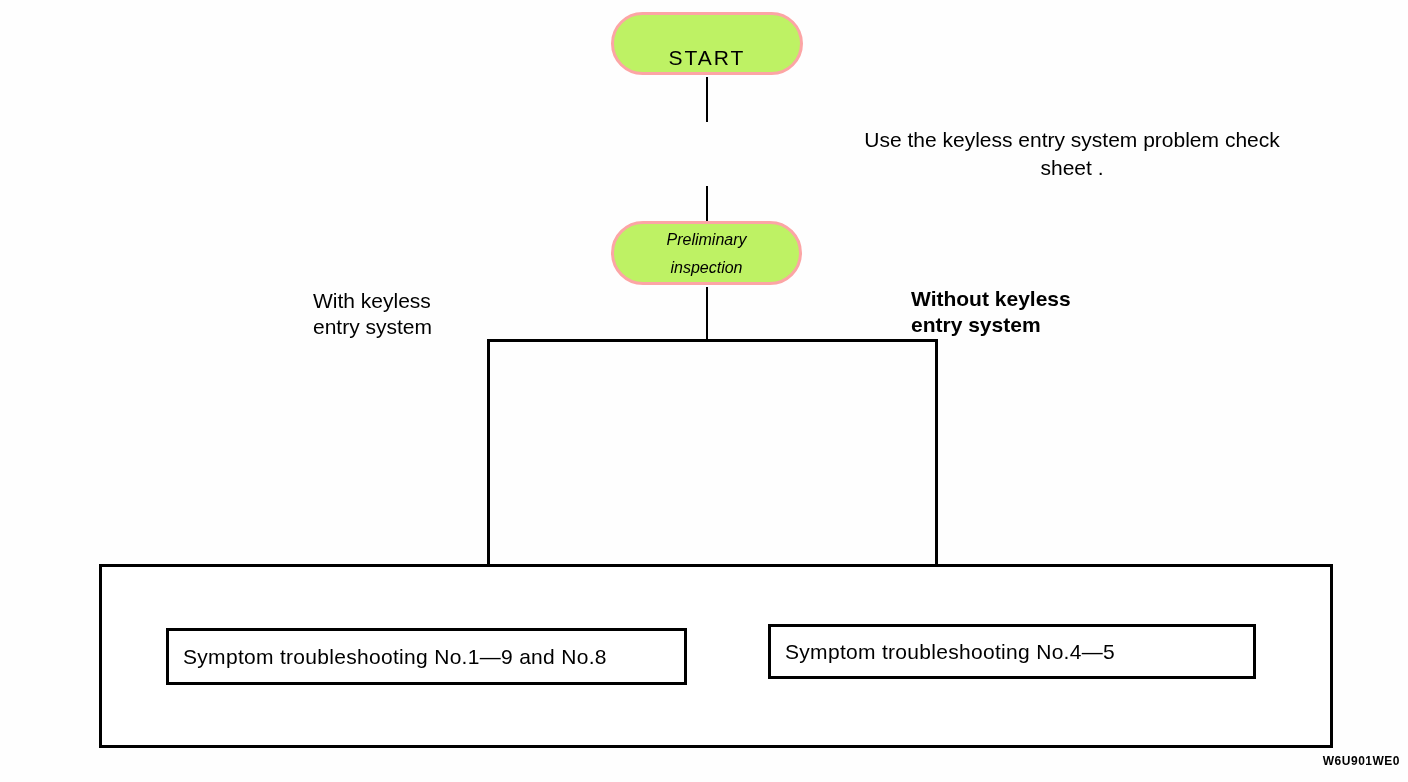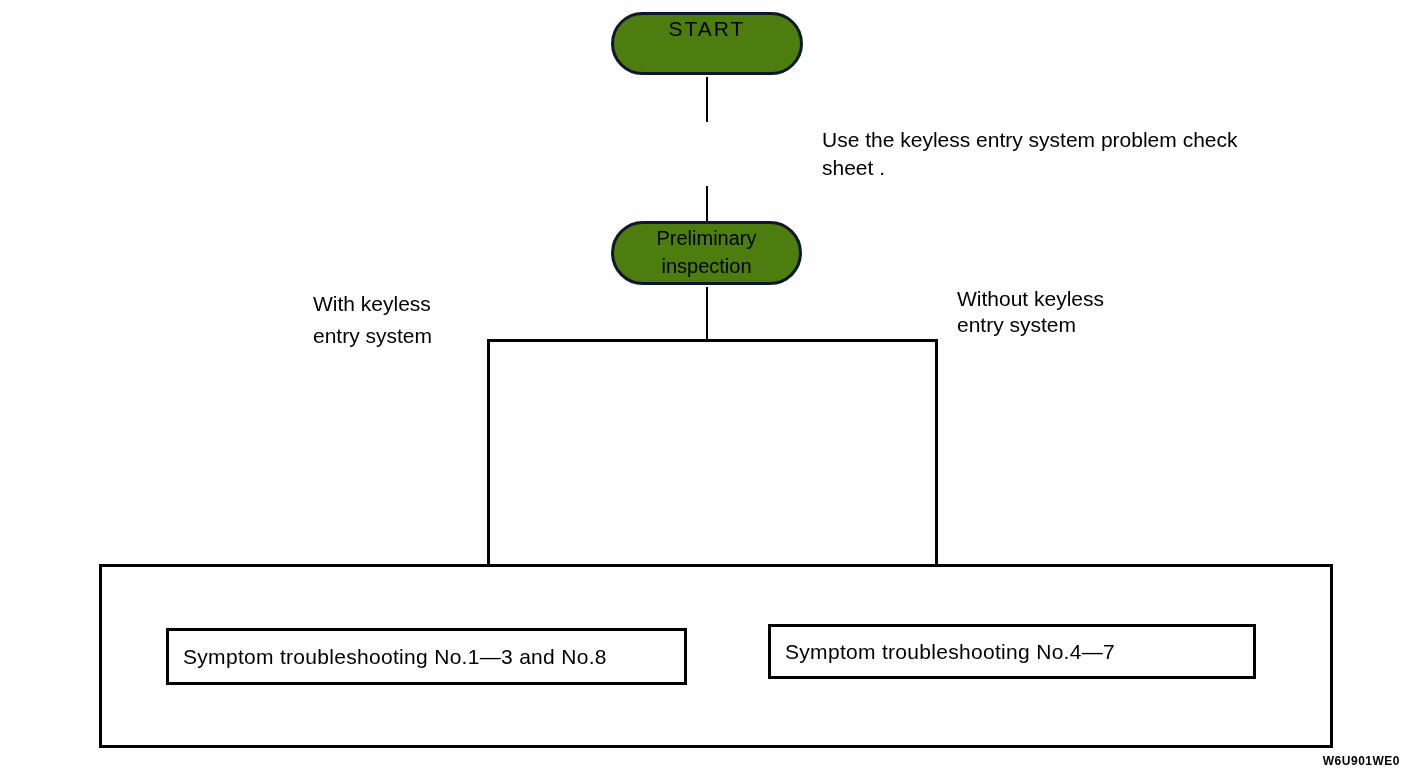--- a/index.html
+++ b/index.html
@@ -11,25 +11,25 @@
   .canvas {
     position: relative;
     width: 1408px;
     height: 782px;
     background: #fefefe;
     overflow: hidden;
   }
   
   .oval {
     position: absolute;
-    border: 3px solid #0f172a;
+    border: 3px solid #fca5a5;
     border-radius: 34px;
-    background: #4d7c0f;
+    background: #bef264;
     display: flex;
-    align-items: flex-start;
+    align-items: flex-end;
     justify-content: center;
     text-align: center;
     font-size: 20px;
     line-height: 25px;
   }
   #node-start      { left: 611px; top:  12px; width: 192px; height: 63px; font-size: 21px; letter-spacing: 2px; }
   #node-interview  { left: 611px; top: 122px; width: 191px; height: 62px; }
   #node-preliminary{ left: 611px; top: 221px; width: 191px; height: 64px; }
 
   
@@ -52,23 +52,23 @@
   #arrowhead-left  { left: 481px; top: 613px; }
   #arrowhead-right { left: 929px; top: 609px; }
 
   
   .note {
     position: absolute;
     font-size: 21px;
     line-height: 28px;
     white-space: pre-line;
   }
-  #note-interview     { left: 822px; top: 126px; width: 500px; }
-  #label-branch-left  { left: 313px; top: 288px; line-height: 32px; }
-  #label-branch-right { left: 957px; top: 286px; line-height: 26px; }
+  #note-interview     { left: 822px; top: 126px; width: 500px; text-align: center; }
+  #label-branch-left  { left: 313px; top: 288px; line-height: 26px; }
+  #label-branch-right { left: 911px; top: 286px; line-height: 26px; font-weight: bold; }
   #group-label        { left: 1055px; top: 455px; line-height: 26px; letter-spacing: 0.5px; }
 
   
   #outer-box {
     position: absolute;
     left: 99px; top: 564px;
     width: 1234px; height: 184px;
     border: 3px solid #000;
     background: #fff;
   }
@@ -104,42 +104,42 @@
   <div class="oval" id="node-start">
     <span class="note" style="position:static">START</span>
   </div>
 
   <div class="line" id="conn-start-interview"></div>
 
 
   <div class="line" id="conn-interview-preliminary"></div>
 
   <div class="oval" id="node-preliminary">
-    <span class="note" style="position:static; font-size:20px;">Preliminary
+    <span class="note" style="position:static; font-size:16px;font-style:italic;">Preliminary
 inspection</span>
   </div>
 
   <div class="line" id="conn-preliminary-branch"></div>
 
   <div class="line" id="branch-hline"></div>
   <div class="line" id="branch-left-vline"></div>
   <div class="line" id="branch-right-vline"></div>
   <div class="arrowhead" id="arrowhead-left"></div>
   <div class="arrowhead" id="arrowhead-right"></div>
 
   <div class="note" id="note-interview">Use the keyless entry system problem check
 sheet .</div>
   <div class="note" id="label-branch-left">With keyless
 entry system</div>
   <div class="note" id="label-branch-right">Without keyless
 entry system</div>
 
   <div id="outer-box"></div>
   <div class="outcome-box" id="outcome-left">
-    <span>Symptom troubleshooting No.1—3 and No.8</span>
+    <span>Symptom troubleshooting No.1—9 and No.8</span>
   </div>
   <div class="outcome-box" id="outcome-right">
-    <span>Symptom troubleshooting No.4—7</span>
+    <span>Symptom troubleshooting No.4—5</span>
   </div>
 
   <div id="figure-code">W6U901WE0</div>
 
 </div>
 
 </body></html>

